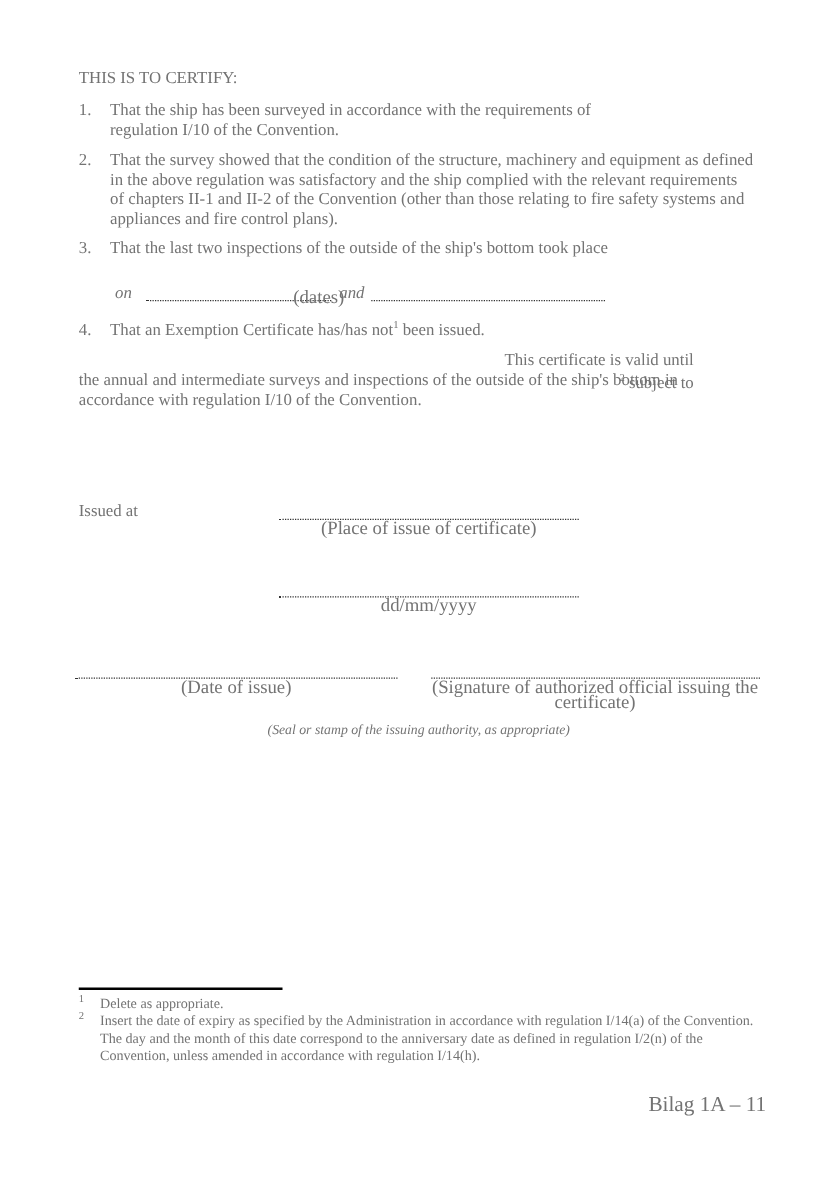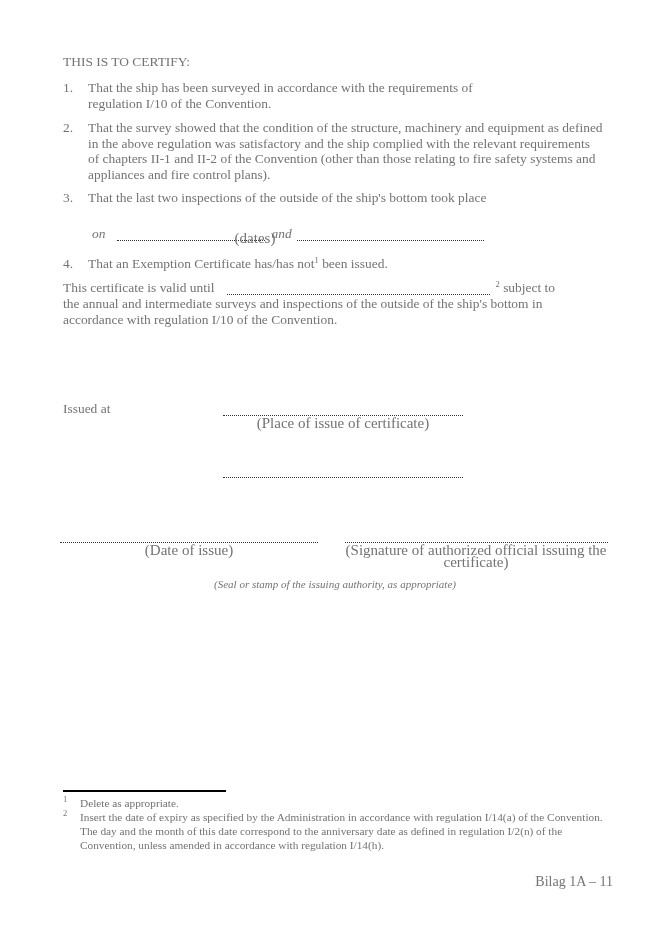--- a/index.html
+++ b/index.html
@@ -18,21 +18,21 @@
   .pre { white-space: pre-line; }
   .item { display: flex; align-items: flex-start; }
   .item .num { width: 25px; flex: none; }
   .flexline { display: flex; align-items: flex-end; }
   .blank { border-bottom: 1px dotted #333333; }
   .caption { font-size: 15px; line-height: 11.5px; text-align: center; }
   .fn { font-size: 11.3px; line-height: 14px; }
   .fnnum { width: 17px; flex: none; }
   sup.fnref, .fnnum sup { font-size: 8.5px; line-height: 0; vertical-align: super; }
   .rule { background: #000000; }
-  .footer-label { font-size: 14px; text-align: right; }
+  .footer-label { font-size: 17px; text-align: right; }
 </style>
 </head>
 <body>
 
 <div class="page">
 
   <div class="abs body-text" style="left:63px; top:54px;">THIS IS TO CERTIFY:</div>
 
   <div class="abs body-text item" style="left:63px; top:80px; width:562px;">
     <span class="num">1.</span>
@@ -59,33 +59,34 @@
     <span>and</span>
     <span class="blank" style="flex:1; height:12px; margin:0 0 1px 5px;"></span>
   </div>
   <div class="abs caption" style="left:210px; top:233px; width:90px;">(dates)</div>
 
   <div class="abs body-text item" style="left:63px; top:256px; width:562px;">
     <span class="num">4.</span>
     <span><span>That an Exemption Certificate has/has not</span><sup class="fnref">1</sup><span> been issued.</span></span>
   </div>
 
-  <div class="abs body-text flexline" style="left:63px; top:280px; width:492px;">
+  <div class="abs body-text flexline" style="left:63px; top:280px; width:492px;flex-direction:column;">
     <span>This certificate is valid until</span>
     <span class="blank" style="flex:1; height:12px; margin:0 6px 1px 12px;"></span>
     <span><sup class="fnref">2</sup> <span>subject to</span></span>
   </div>
   <div class="abs body-text pre" style="left:63px; top:296px; width:562px;">the annual and intermediate surveys and inspections of the outside of the ship's bottom in
 accordance with regulation I/10 of the Convention.</div>
 
   <div class="abs body-text" style="left:63px; top:401px;">Issued at</div>
   <div class="abs blank" style="left:223px; top:403px; width:240px; height:13px;"></div>
   <div class="abs caption" style="left:223px; top:418px; width:240px;">(Place of issue of certificate)</div>
 
   <div class="abs blank" style="left:223px; top:465px; width:240px; height:13px;"></div>
+  <div class="abs caption" style="left:223px; top:480px; width:240px;">dd/mm/yyyy</div>
 
   <div class="abs blank" style="left:60px; top:530px; width:258px; height:13px;"></div>
   <div class="abs caption" style="left:60px; top:545px; width:258px;font-family:Liberation Serif, serif;">(Date of issue)</div>
 
   <div class="abs blank" style="left:345px; top:530px; width:263px; height:13px;"></div>
   <div class="abs caption" style="left:338px; top:545px; width:276px;">(Signature of authorized official issuing the certificate)</div>
 
   <div class="abs caption" style="left:0; top:579px; width:670px; font-style:italic; font-size:11px;">(Seal or stamp of the issuing authority, as appropriate)</div>
 
   <div class="abs rule" style="left:63px; top:790px; width:163px; height:2px;"></div>

